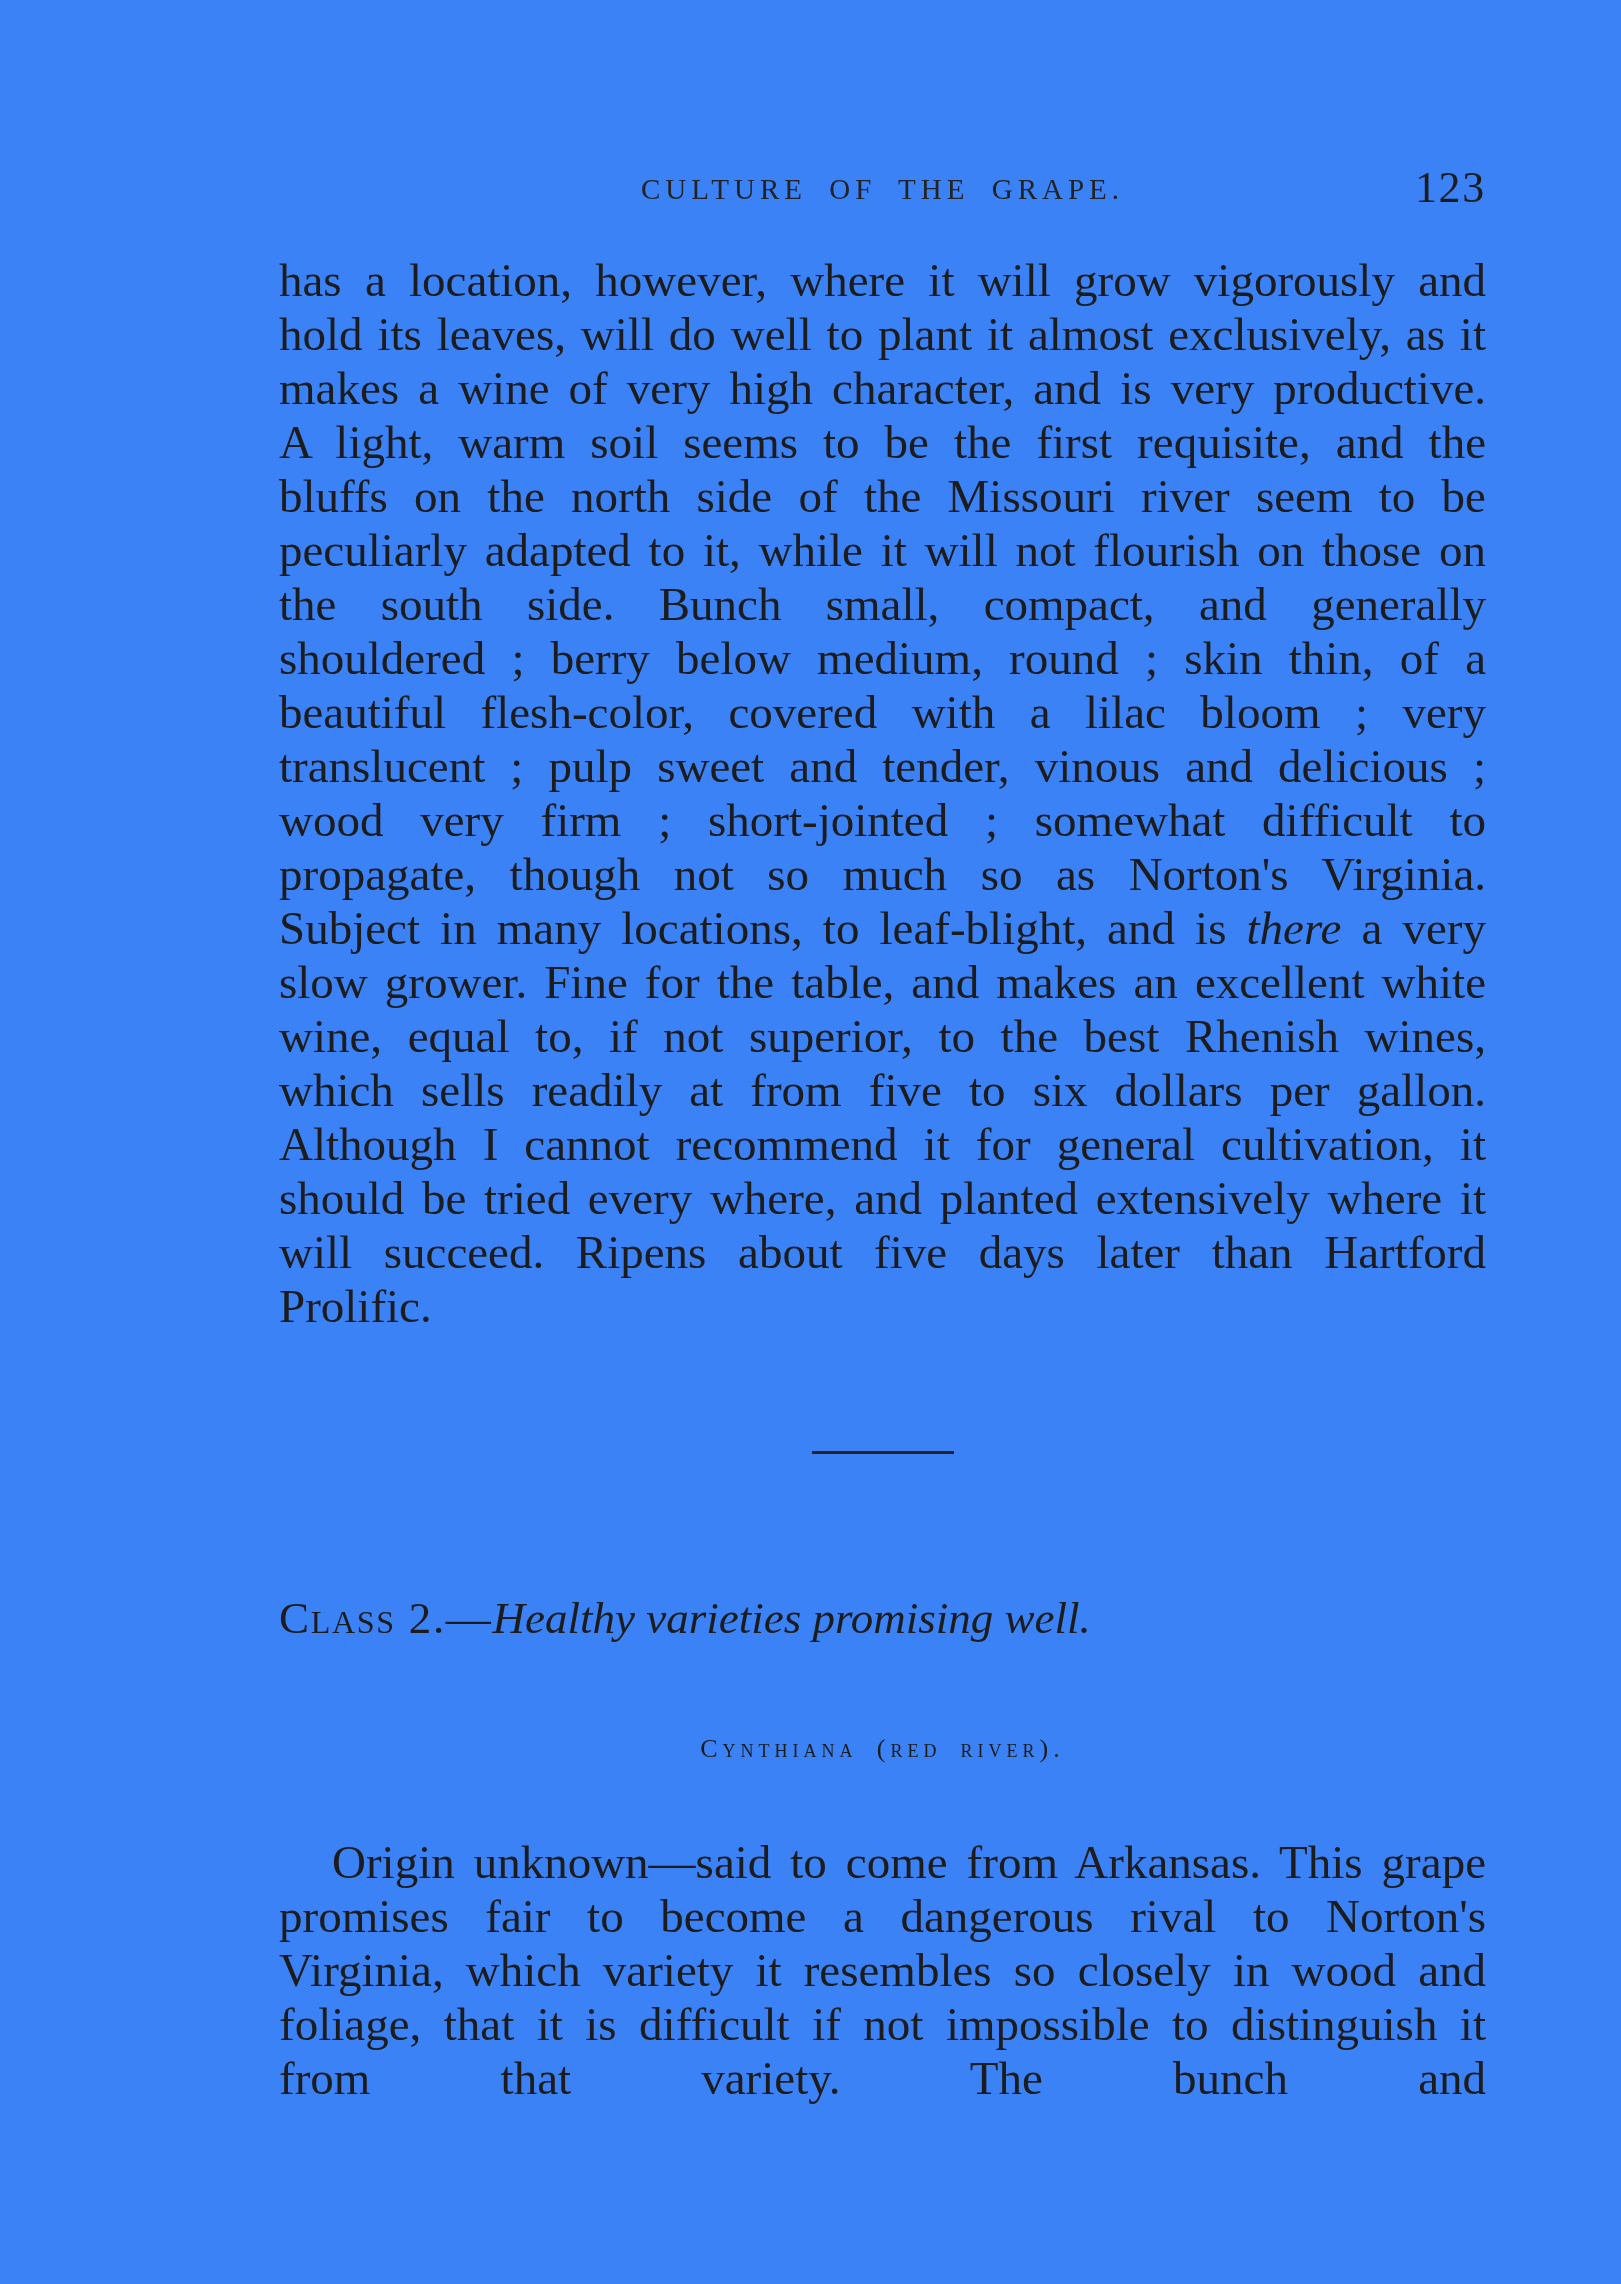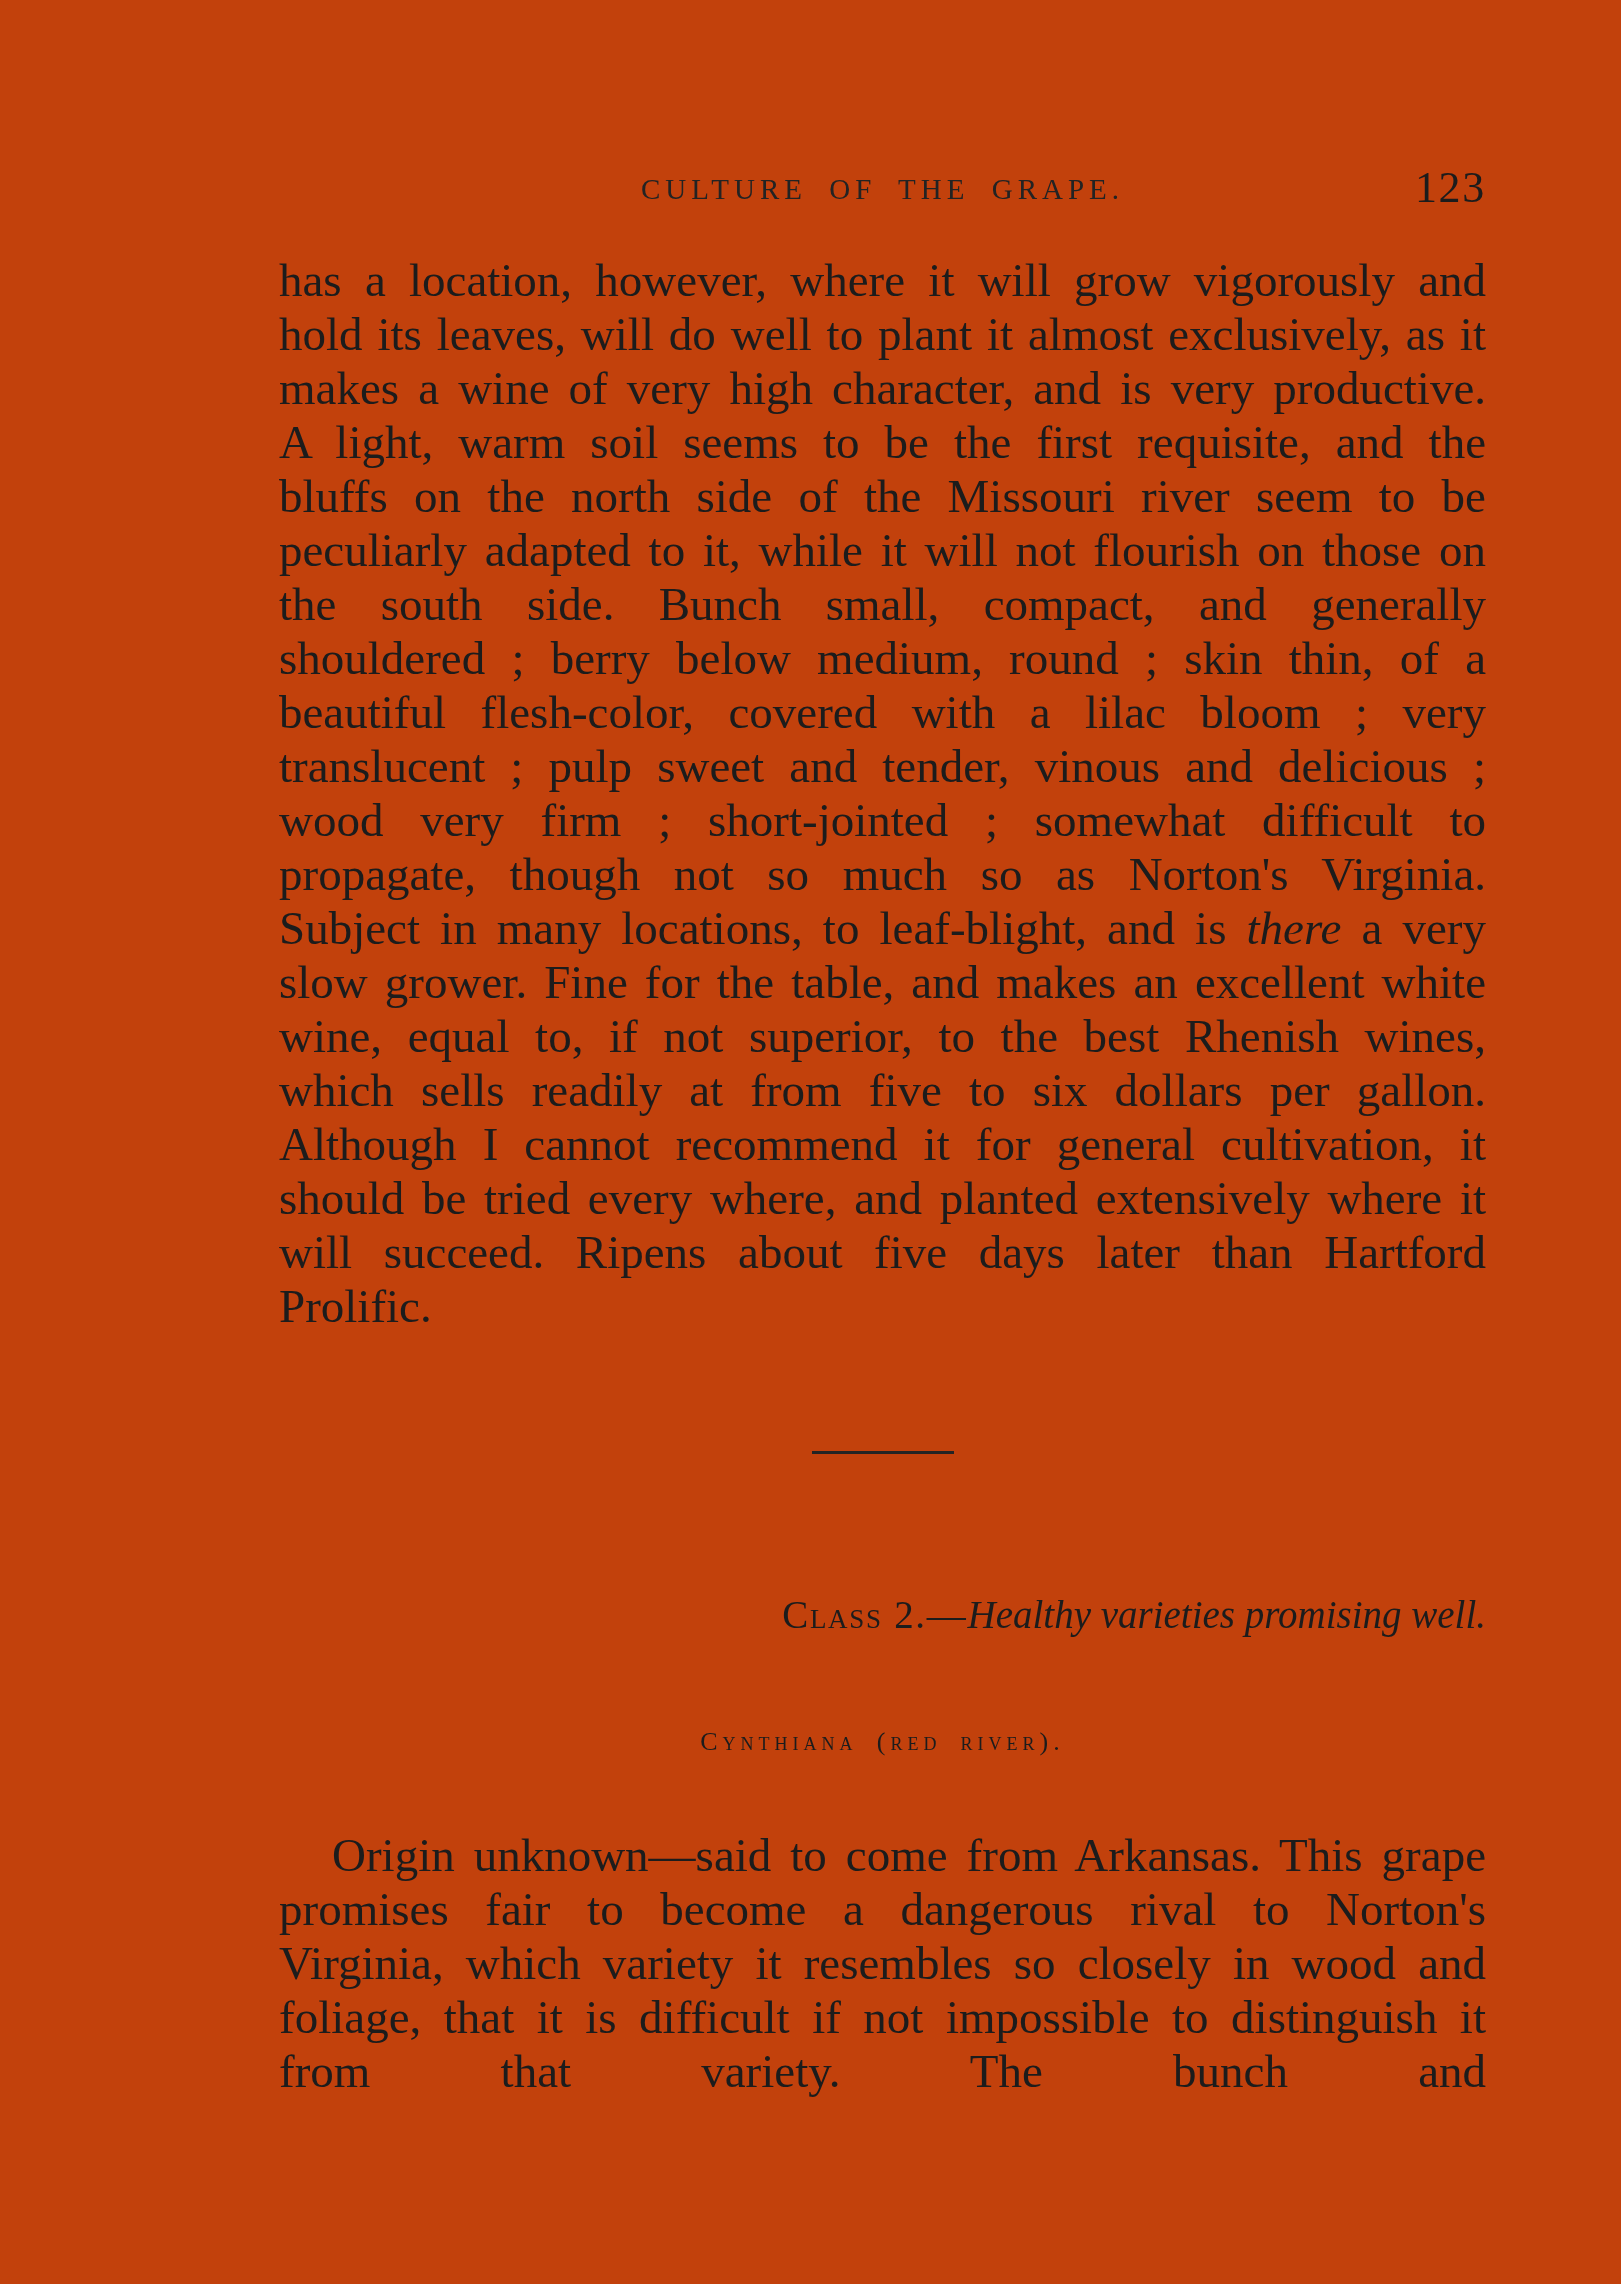--- a/index.html
+++ b/index.html
@@ -4,21 +4,21 @@
 <style>
   html, body {
     margin: 0;
     padding: 0;
     background: #e9e9e5;
   }
   .page {
     position: relative;
     width: 1621px;
     height: 2284px;
-    background: #c2410c;
+    background: #3b82f6;
     overflow: hidden;
     font-family: "Liberation Serif", "DejaVu Serif", serif;
     color: #1c1c1c;
   }
   .content {
     position: absolute;
     left: 279px;
     top: 162px;
     width: 1207px;
   }
@@ -57,23 +57,23 @@
     font-style: italic;
   }
   .divider {
     width: 142px;
     height: 0;
     border-top: 3.3px solid #242424;
     margin: 118px auto 0 auto;
   }
   .class-heading {
     margin: 140px 0 0 0;
-    text-align: right;
+    text-align: left;
     font-weight: normal;
-    font-size: 39px;
+    font-size: 45px;
     line-height: 1.1;
   }
   .class-heading .smallcaps {
     font-variant: small-caps;
     letter-spacing: 1.7px;
   }
   .class-heading em {
     font-style: italic;
   }
   .variety-heading {

